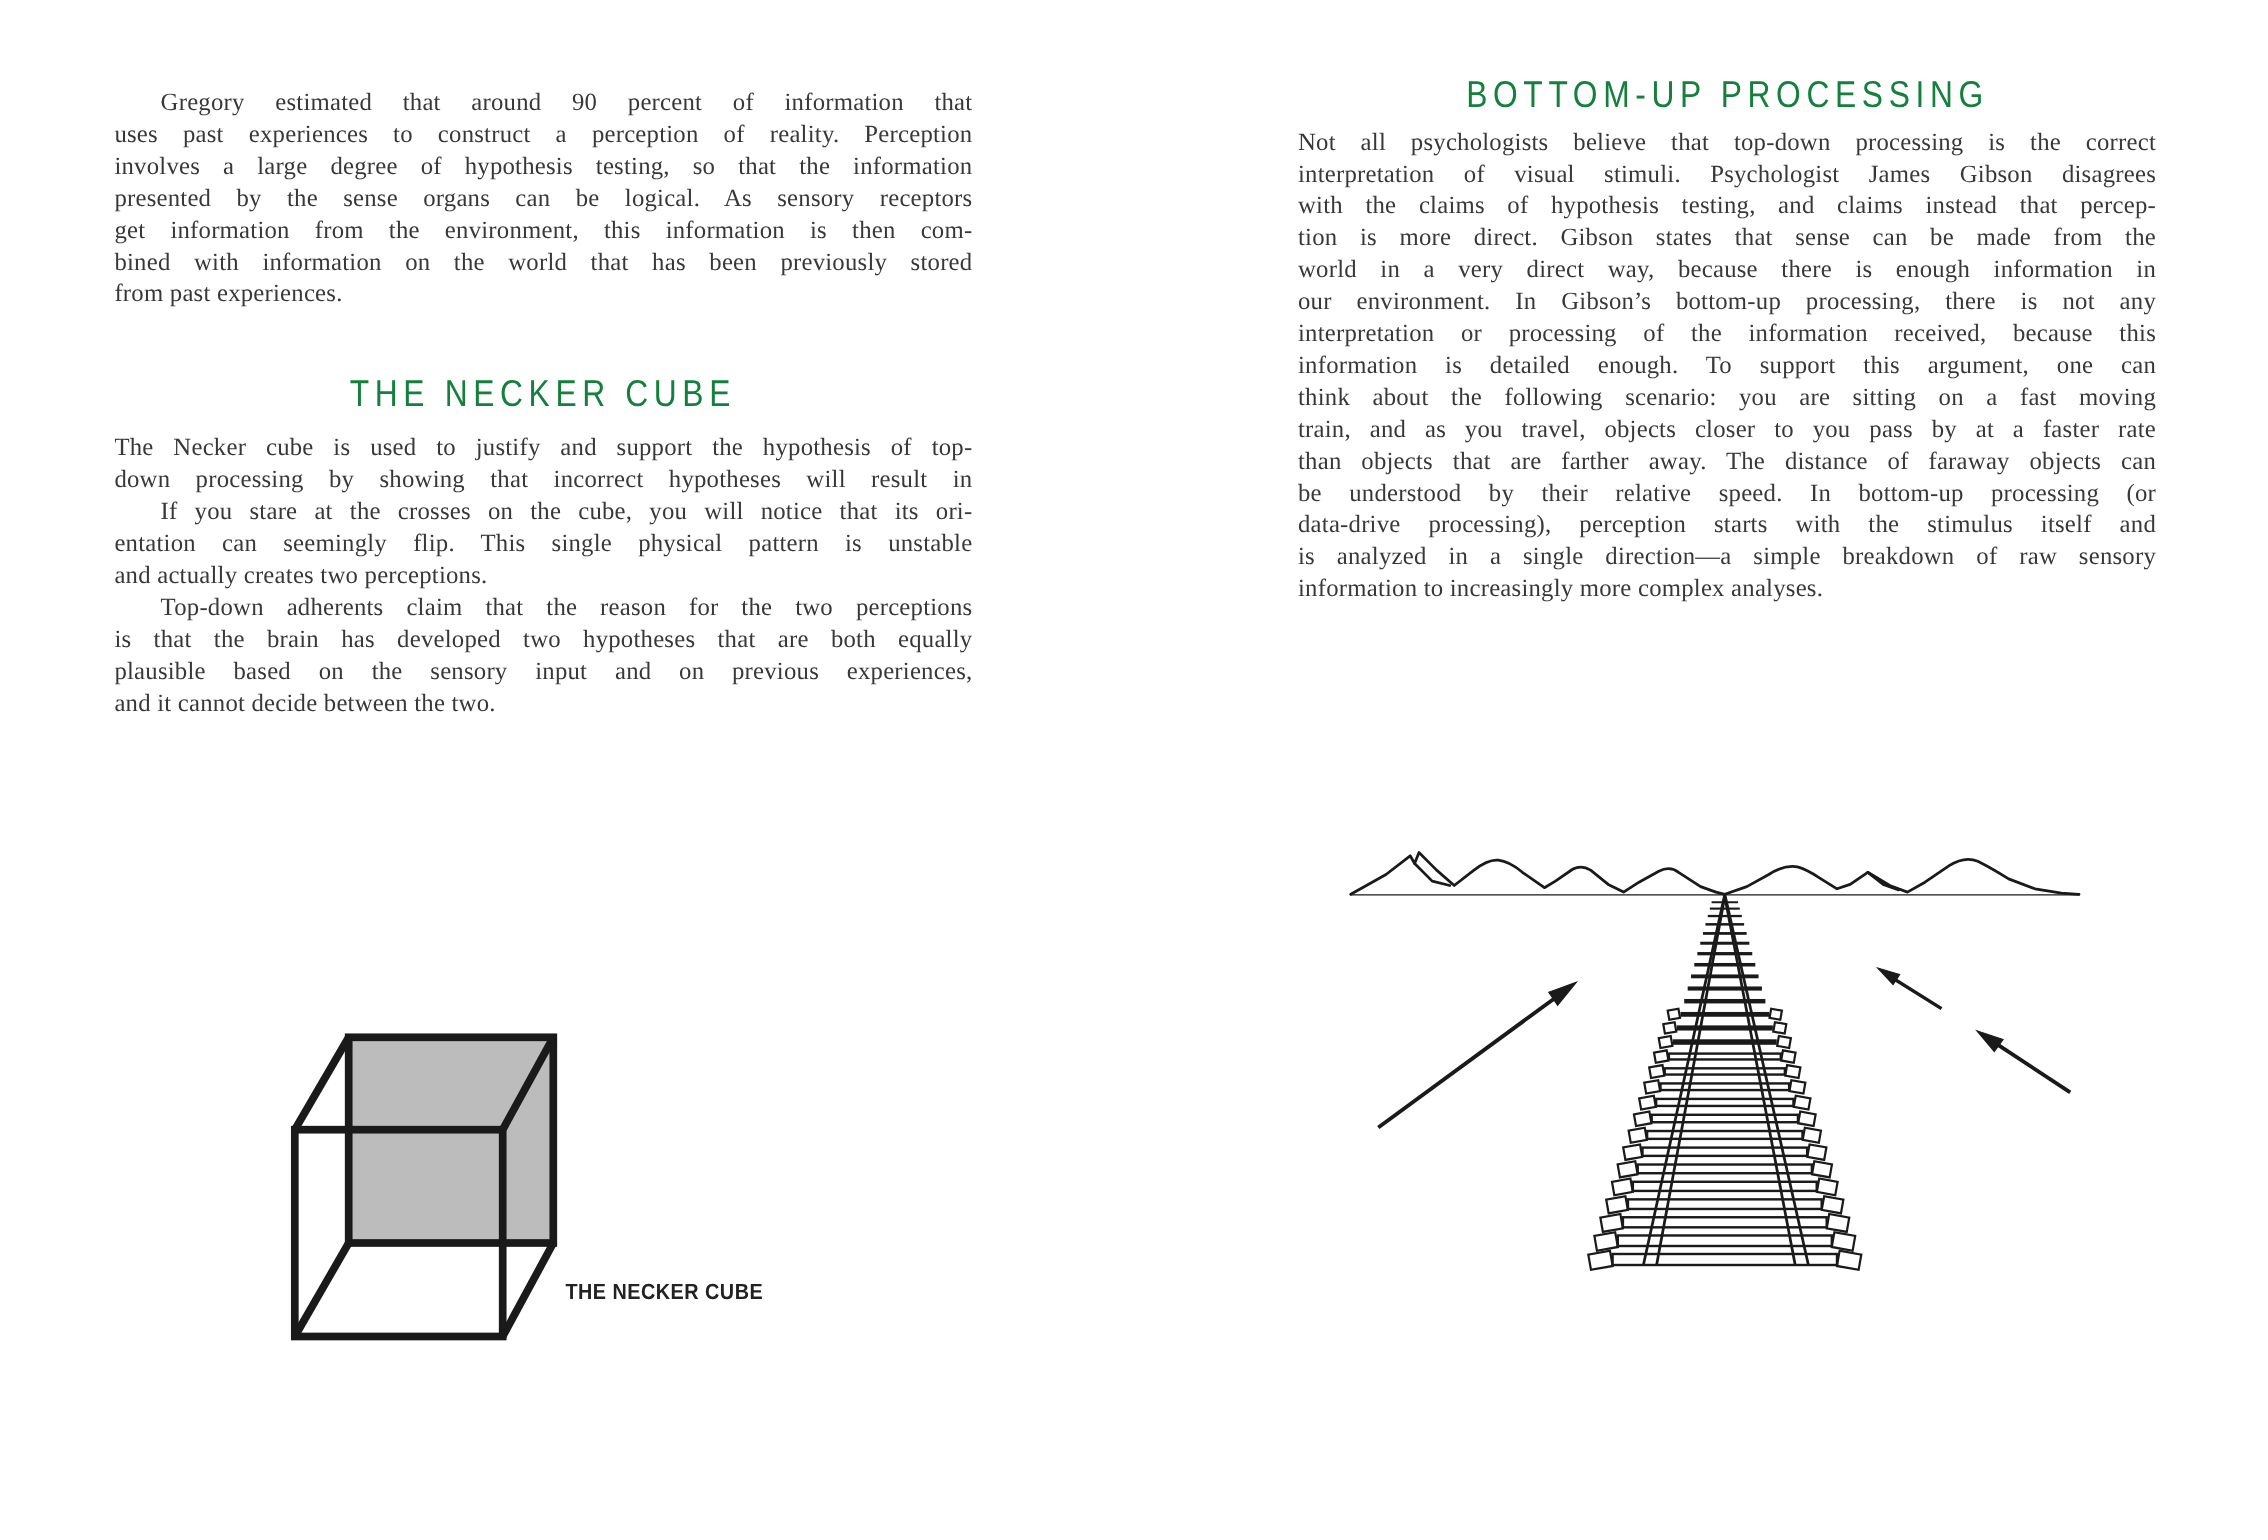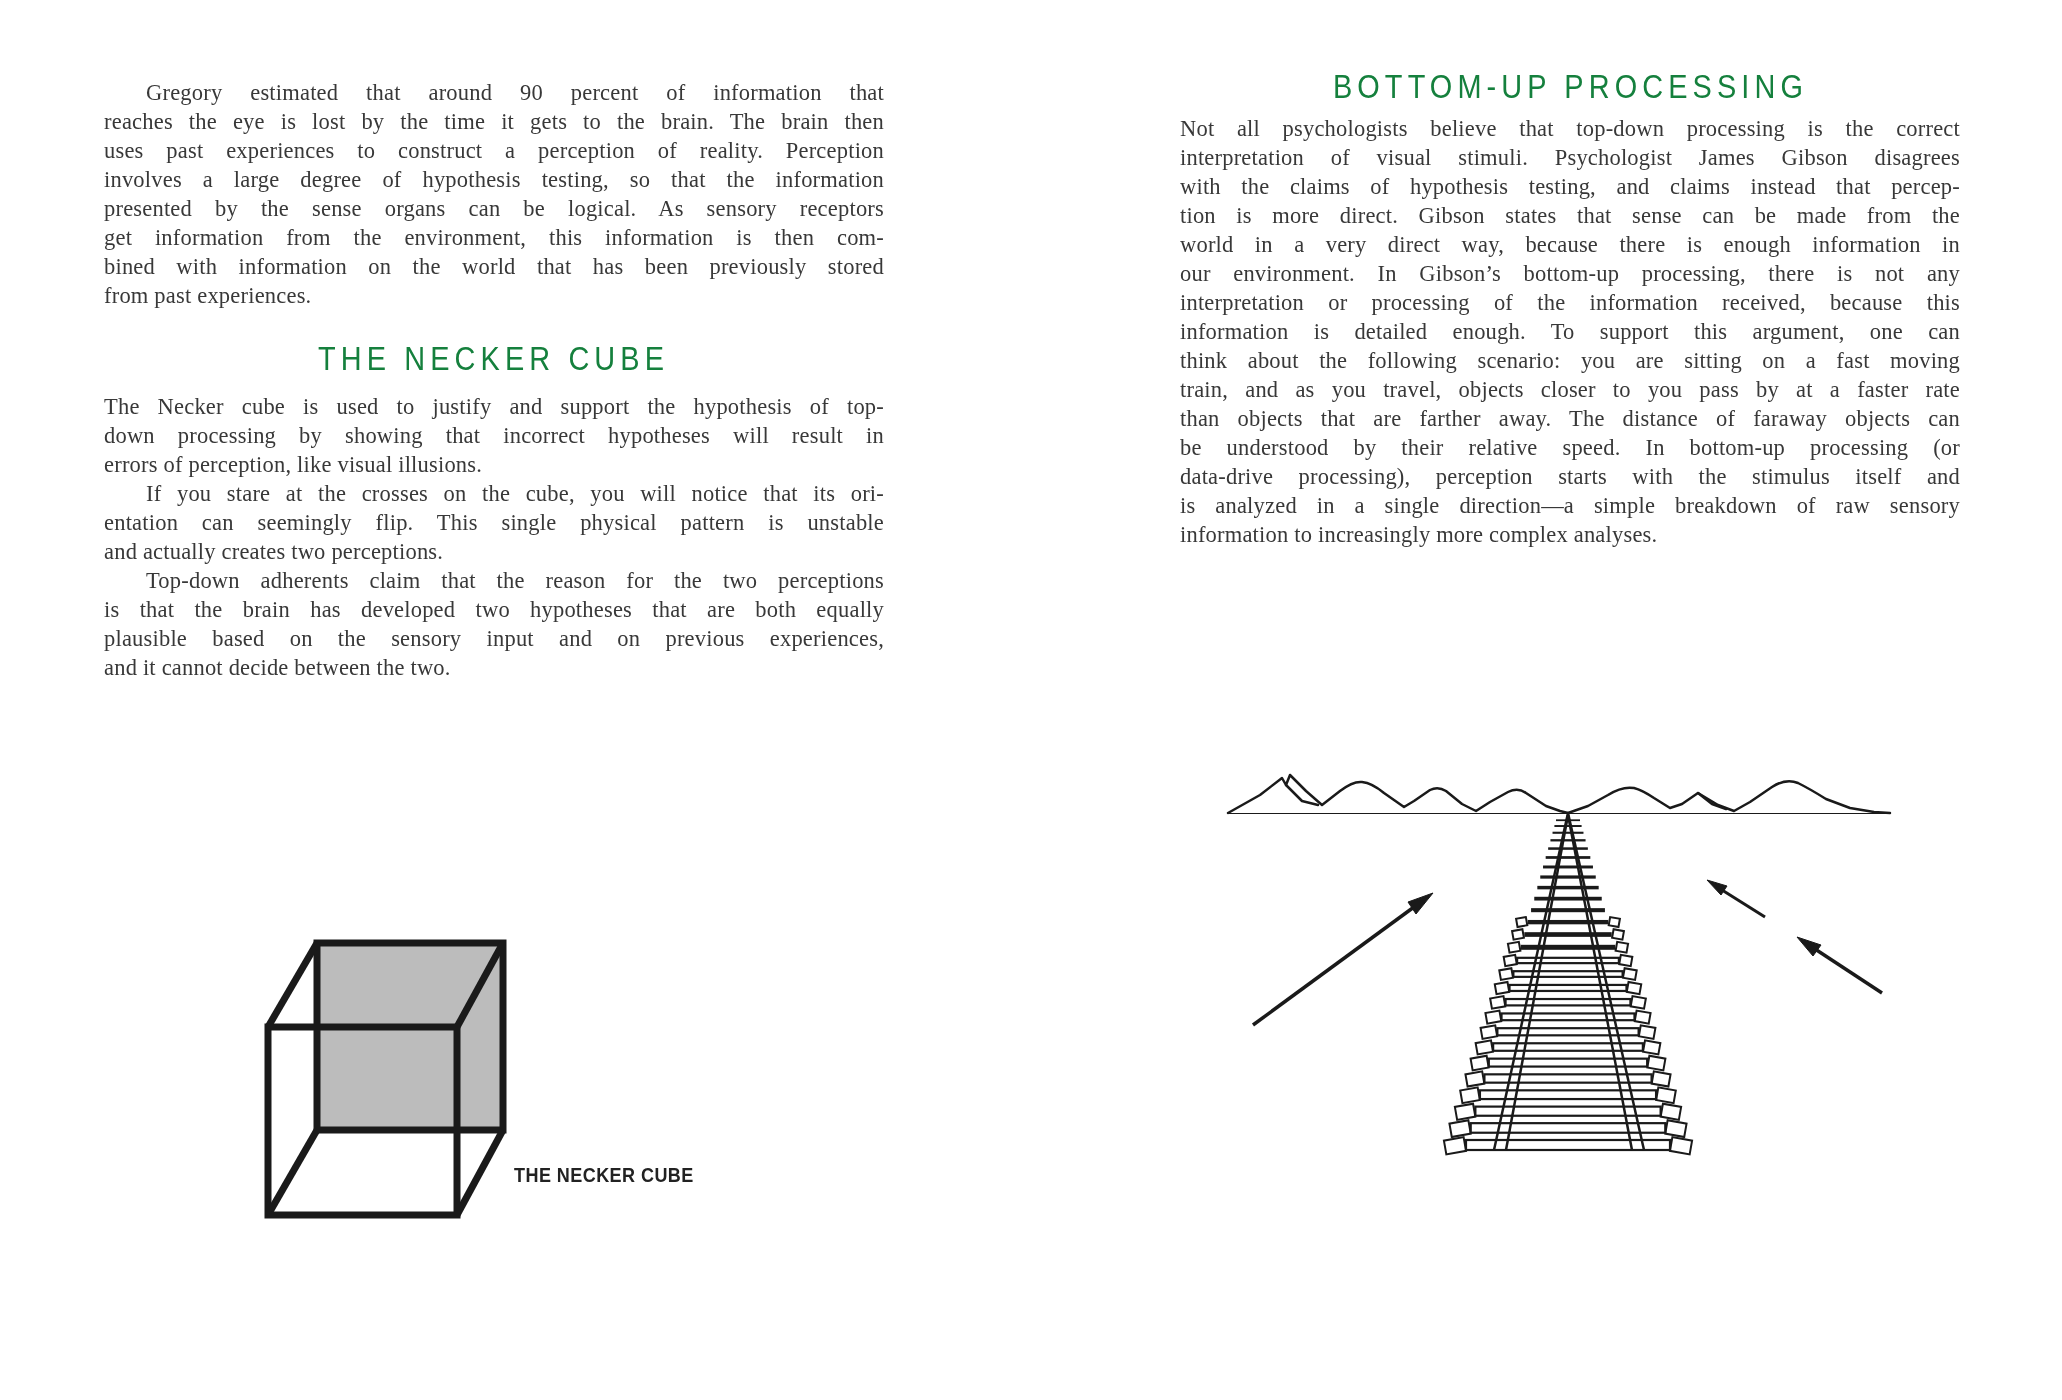--- a/index.html
+++ b/index.html
@@ -39,39 +39,37 @@
 </head>
 <body>
 
 <div id="spread">
 
   <div>
 
     <div class="col" style="left:104px;top:78px;">
       <div class="para">
           <div class="line indent">Gregory estimated that around 90 percent of information that</div>
-          <div class="line">reaches the eye is lost by the time it gets to the brain. The brain then</div>
           <div class="line">uses past experiences to construct a perception of reality. Perception</div>
           <div class="line">involves a large degree of hypothesis testing, so that the information</div>
           <div class="line">presented by the sense organs can be logical. As sensory receptors</div>
           <div class="line">get information from the environment, this information is then com-</div>
           <div class="line">bined with information on the world that has been previously stored</div>
           <div class="line lastline">from past experiences.</div>
         </div>
     </div>
 
     <div class="heading" style="left:104px;top:338px;">
       <span>THE NECKER CUBE</span>
     </div>
 
     <div class="col" style="left:104px;top:392px;">
       <div class="para">
           <div class="line">The Necker cube is used to justify and support the hypothesis of top-</div>
           <div class="line">down processing by showing that incorrect hypotheses will result in</div>
-          <div class="line lastline">errors of perception, like visual illusions.</div>
         </div>
       <div class="para">
           <div class="line indent">If you stare at the crosses on the cube, you will notice that its ori-</div>
           <div class="line">entation can seemingly flip. This single physical pattern is unstable</div>
           <div class="line lastline">and actually creates two perceptions.</div>
         </div>
       <div class="para">
           <div class="line indent">Top-down adherents claim that the reason for the two perceptions</div>
           <div class="line">is that the brain has developed two hypotheses that are both equally</div>
           <div class="line">plausible based on the sensory input and on previous experiences,</div>

